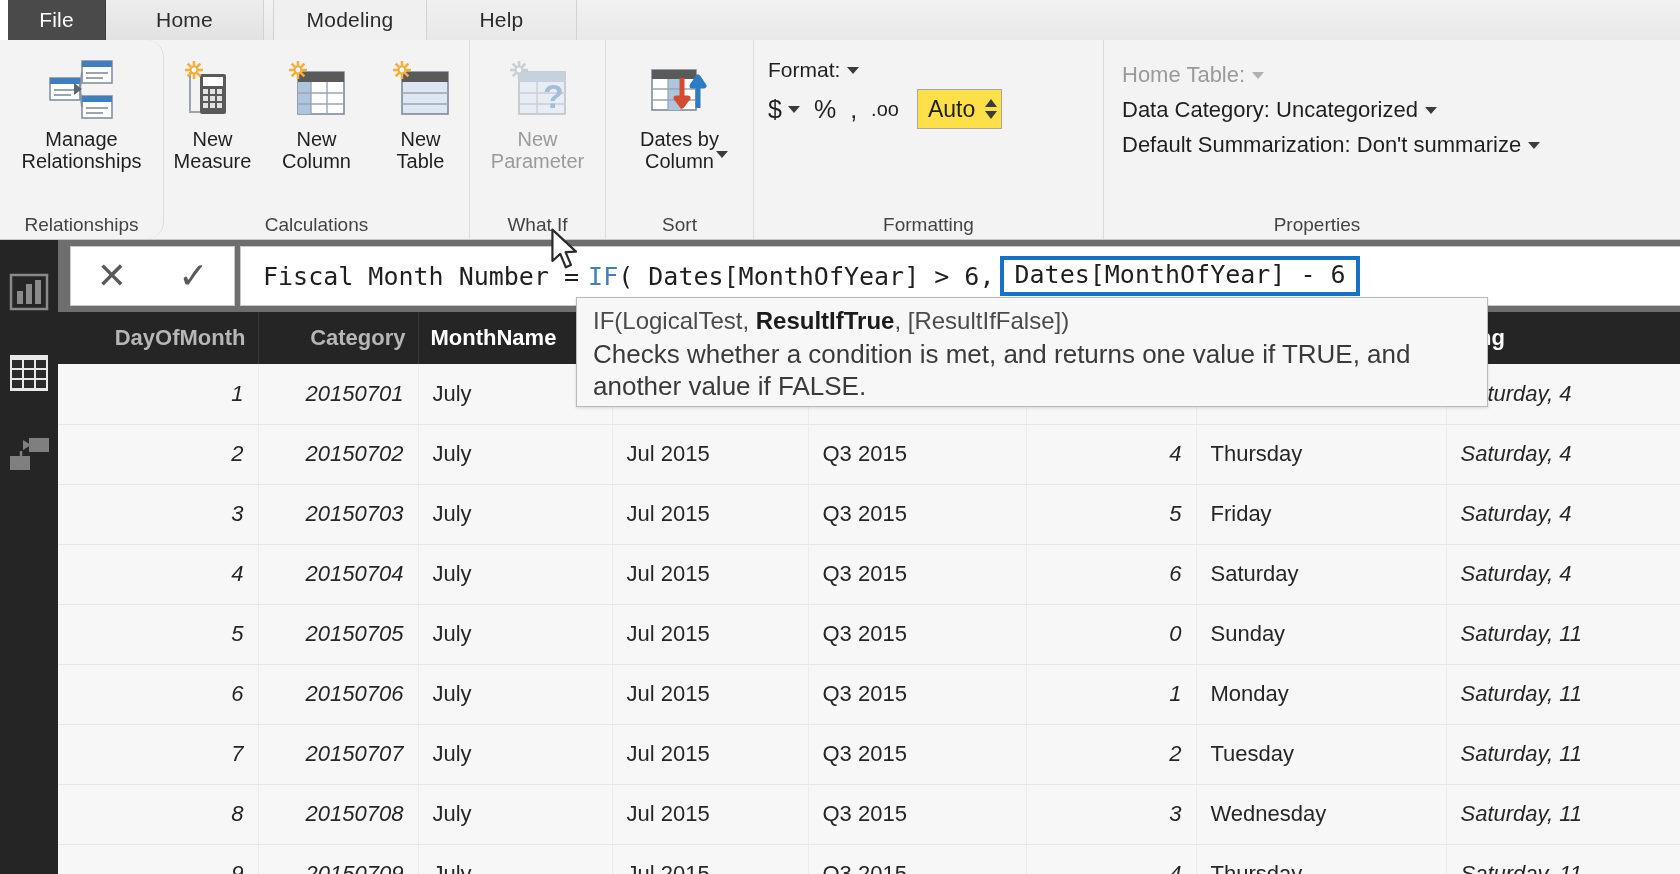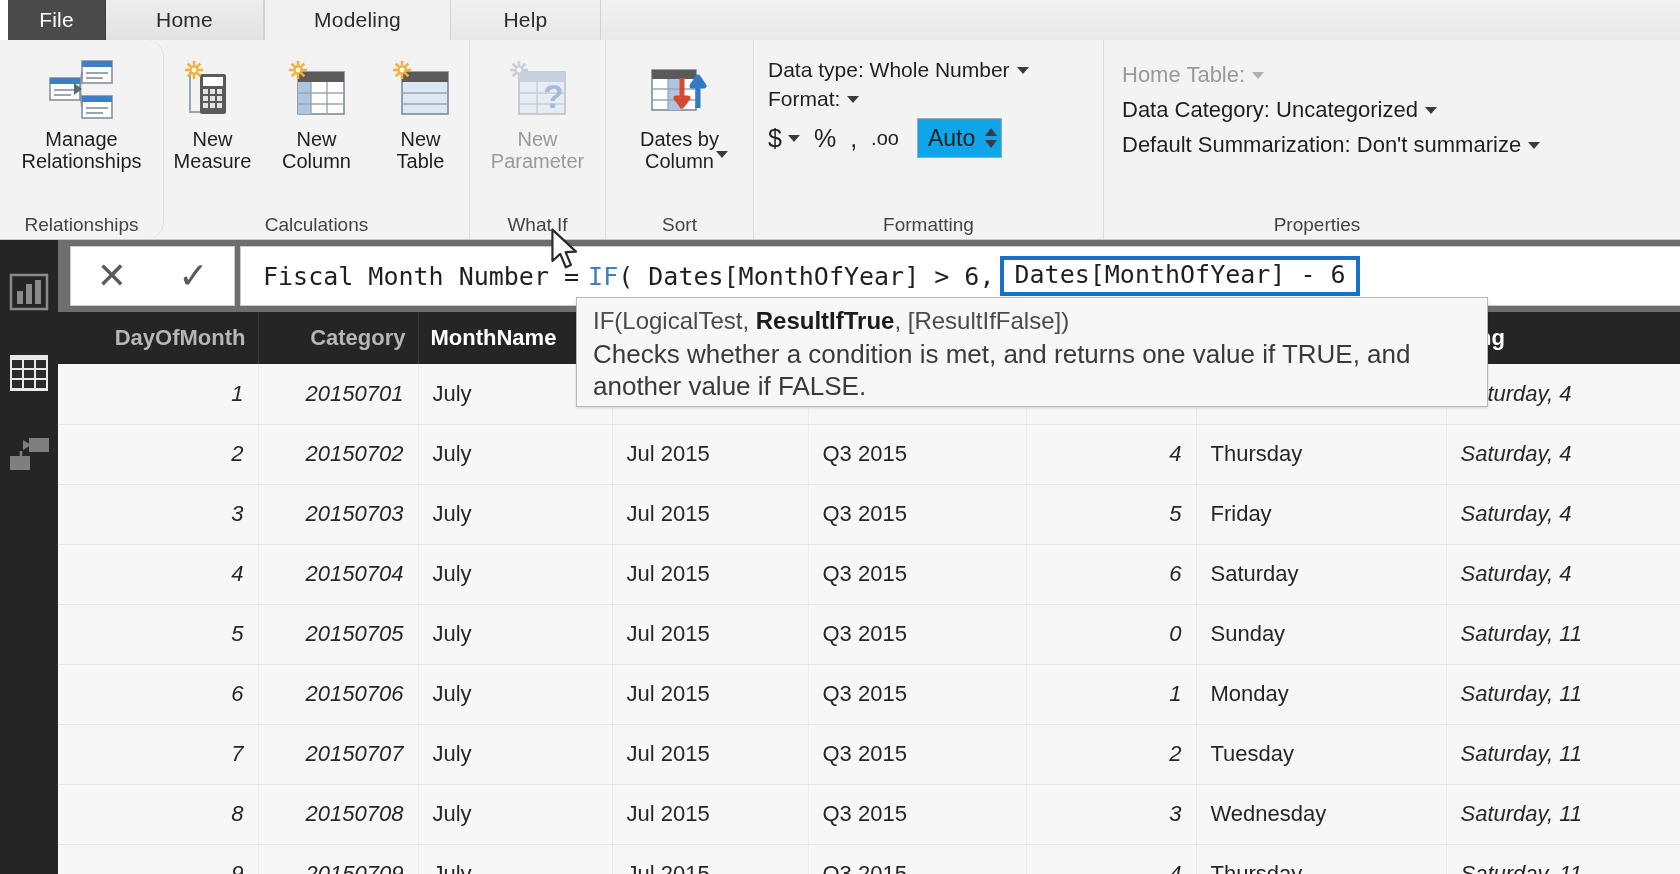--- a/index.html
+++ b/index.html
@@ -24,24 +24,25 @@
     border-right: 1px solid #d2d2d2;
     background: linear-gradient(180deg,#ededed 0%, #e2e2e2 100%);
     cursor: default; user-select: none;
   }
   .tab-file {
     width: 98px; background: #4a4a4a; color: #ffffff;
     border-right: 1px solid #3c3c3c;
   }
   .tab-home { width: 158px; }
   .tab-modeling {
-    width: 187px;
+    width: 154px;
     background: #f0f0f0;
     border-left: 1px solid #d2d2d2;
     border-right: 1px solid #d2d2d2;
+    margin-left: 9px;
   }
   .tab-help { width: 150px; background: linear-gradient(180deg,#f0f0f0 0%,#e8e8e8 100%); }
   .tab-rest { flex: 1; background: linear-gradient(180deg,#f1f1f1 0%,#e9e9e9 100%); border-right: none; }
 
   
   .ribbon {
     position: absolute; top: 40px; left: 0; width: 1680px; height: 200px;
     background: #f3f3f3;
     border-bottom: 1px solid #c8c8c8;
     display: flex; align-items: stretch;
@@ -71,21 +72,21 @@
   
   .fmt { display:flex; flex-direction:column; gap:5px; padding: 10px 12px 0 14px; }
   .fmt-row { display:flex; align-items:center; font-size:21px; color:#1f1f1f; white-space:nowrap; }
   .fmt-row.dim { color:#9a9a9a; }
   .caret { display:inline-block; margin-left:7px; width:0; height:0;
     border-left:6px solid transparent; border-right:6px solid transparent; border-top:7px solid #3b3b3b; }
   .caret.dim { border-top-color:#b0b0b0; }
   .fmt-icons { display:flex; align-items:center; gap:14px; margin-top:2px; }
   .fmt-icons span { font-size:25px; color:#1f1f1f; }
   .spin {
-    display:flex; align-items:center; border:1px solid #a8a8a8; background:#0ea5e9;
+    display:flex; align-items:center; border:1px solid #a8a8a8; background:#fde047;
     height:40px; padding:0 4px 0 10px; margin-left:4px;
   }
   .spin .val { font-size:23px; color:#1f1f1f; padding-right:10px; }
   .spin .arrows { display:flex; flex-direction:column; gap:4px; }
   .spin .up { width:0;height:0;border-left:6px solid transparent;border-right:6px solid transparent;border-bottom:8px solid #3b3b3b; }
   .spin .dn { width:0;height:0;border-left:6px solid transparent;border-right:6px solid transparent;border-top:8px solid #3b3b3b; }
 
   .props { display:flex; flex-direction:column; gap:9px; padding: 14px 14px 0 18px; }
   .props .fmt-row { font-size:22px; }
 
@@ -340,24 +341,20 @@
           <div class="cap">Dates by
 Column</div>
           <span style="position:relative; top:-22px; left:42px; width:0;height:0;border-left:6px solid transparent;border-right:6px solid transparent;border-top:7px solid #3b3b3b;"></span>
         </div>
       </div>
       <div class="rgroup-label">Sort</div>
     </div>
 
     <div class="rgroup" style="width:350px; align-items:flex-start;">
       <div class="fmt">
-        <div class="fmt-row">
-          <span>Data type: Whole Number</span>
-          <span class="caret"></span>
-        </div>
         <div class="fmt-row">
           <span>Format:</span>
           <span class="caret"></span>
         </div>
         <div class="fmt-icons">
           <span>$</span>
           <span class="caret" style="margin-left:-8px;"></span>
           <span>%</span>
           <span>,</span>
           <span style="font-size:20px;">.oo</span>

